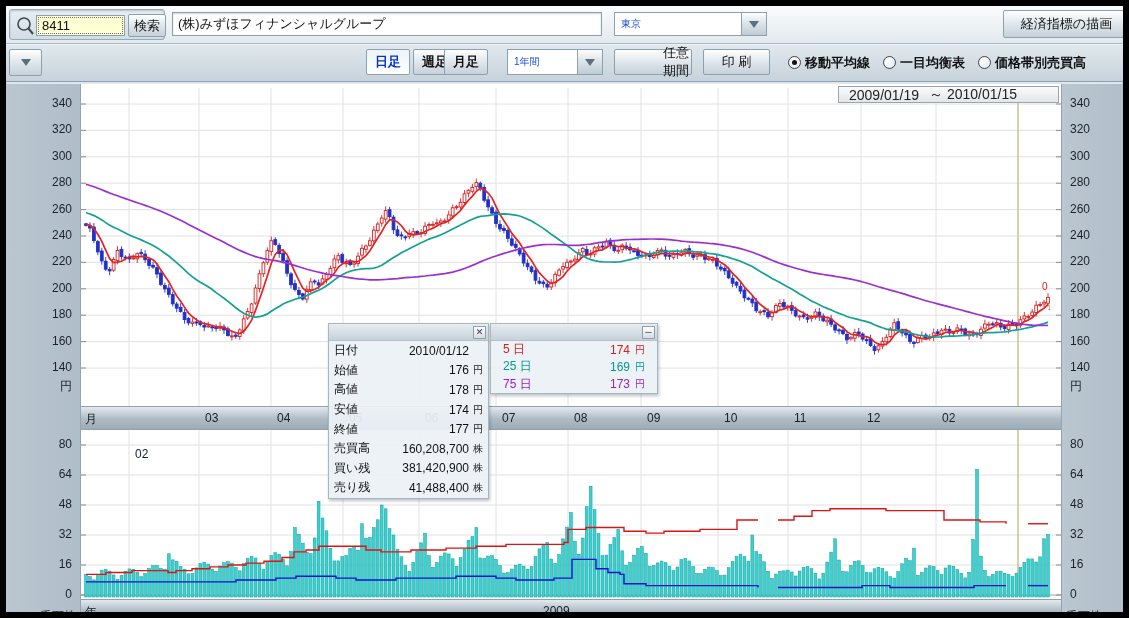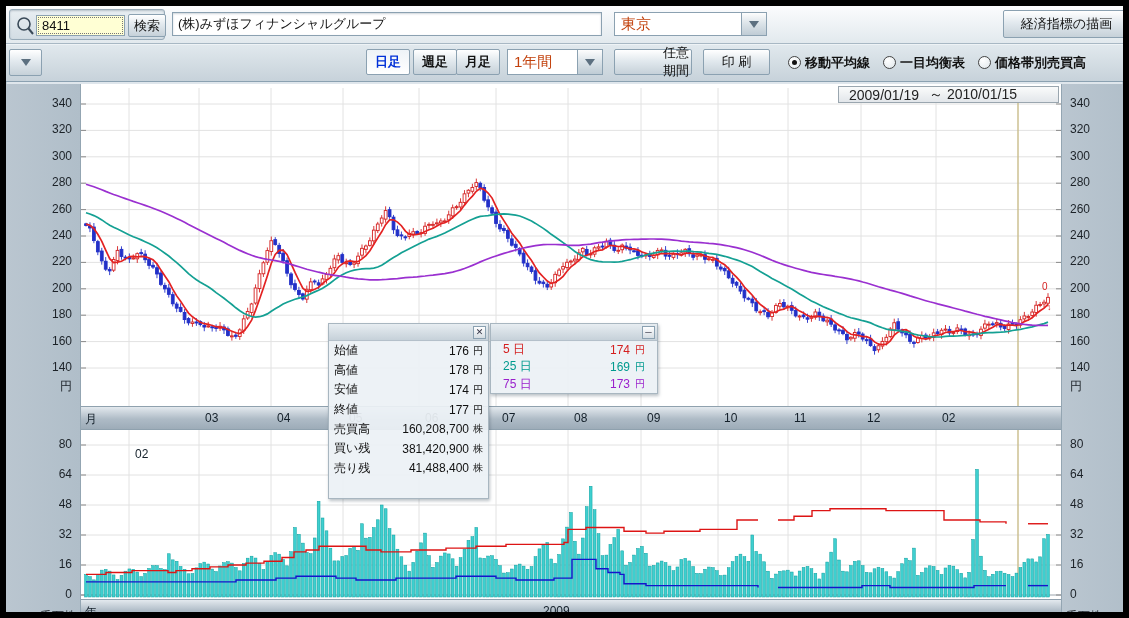--- a/index.html
+++ b/index.html
@@ -7,21 +7,21 @@
   #app{position:relative;width:1129px;height:618px;background:#dfe6ec;border:6px solid #000000;box-shadow:inset 0 0 0 1px #c2cfd9;overflow:hidden;}
   
   #toolbar{position:absolute;left:0;top:0;width:100%;height:76px;background:linear-gradient(180deg,#fbfcfd,#dfe7ec 55%,#c7d2da);border-bottom:1px solid #8ba1b1;}
   .tb-row1{position:absolute;left:0;top:0;width:100%;height:38px;}
   .tb-row2{position:absolute;left:0;top:38px;width:100%;height:38px;border-top:1px solid #eef3f6;box-shadow:0 -1px 0 #a8b8c4;}
   .panel-sunken{position:absolute;border:1px solid #97aab8;border-radius:3px;background:linear-gradient(180deg,#e8eef2,#d3dde4);box-shadow:inset 0 1px 2px rgba(90,110,125,.35);}
   .btn{position:absolute;display:flex;align-items:center;justify-content:center;background:linear-gradient(180deg,#ffffff,#e2e9ee 45%,#c6d1d9);border:1px solid #8ba1b1;border-radius:2px;font-size:13px;color:#111;cursor:default;}
   .field{position:absolute;background:#fff;border:1px solid #8ba1b1;font-size:13px;color:#111;display:flex;align-items:center;padding:0 5px;}
   .field.yellow{background:#ffffd4;outline:1px dotted #777;outline-offset:-3px;}
   .combo{position:absolute;border:1px solid #8ba1b1;background:#fff;display:flex;}
-  .combo .sel{flex:1;display:flex;align-items:center;padding:0 6px;font-size:15px;color:#c2410c;}
+  .combo .sel{flex:1;display:flex;align-items:center;padding:0 6px;font-size:10px;color:#1d4ed8;}
   .arrow-btn{width:25px;background:linear-gradient(180deg,#fdfdfd,#dde5ea 45%,#bfccd5);border-left:1px solid #8ba1b1;display:flex;align-items:center;justify-content:center;}
   .tri{width:0;height:0;border-left:5px solid transparent;border-right:5px solid transparent;border-top:7px solid #5c7080;}
   .tab{font-weight:bold;}
   .tab.sel{background:linear-gradient(180deg,#eef3f7,#ffffff);color:#0030d8;}
   .radio-item{display:flex;align-items:center;gap:4px;font-size:13px;font-weight:bold;color:#111;}
   .radio{width:13px;height:13px;border-radius:50%;border:1px solid #444;background:radial-gradient(circle at 35% 30%,#fff,#dfe6ea);position:relative;}
   .radio.on::after{content:"";position:absolute;left:3px;top:3px;width:5px;height:5px;border-radius:50%;background:#111;}
   #mag svg{display:block;}
   
   #chart-region{position:absolute;left:0;top:78px;width:1129px;height:540px;background:#fff;}
@@ -91,21 +91,21 @@
     <div class="tb-row2">
       <div class="btn" style="left:3px;top:4px;width:33px;height:27px;">
           <span class="tri"></span>
         </div>
       <div class="btn tab sel" style="left:360px;top:4px;width:44px;height:26px;">
           <span>日足</span>
         </div>
       <div class="btn tab" style="left:407px;top:4px;width:44px;height:26px;">
           <span>週足</span>
         </div>
-      <div class="btn tab" style="left:450px;top:4px;width:44px;height:26px;">
+      <div class="btn tab" style="left:438px;top:4px;width:44px;height:26px;">
           <span>月足</span>
         </div>
       <div class="combo" style="left:501px;top:4px;width:96px;height:26px;">
         <div class="sel">1年間</div>
         <div class="arrow-btn">
             <span class="tri"></span>
           </div>
       </div>
       <div class="btn" style="left:608px;top:4px;width:78px;height:26px;padding-left:48px;">
           <span>任意期間</span>
@@ -1025,20 +1025,25 @@
     <div id="date-range">
       <span>2009/01/19</span>
       <span>～ 2010/01/15</span>
     </div>
 
     <div class="floatbox" id="tooltip">
       <div class="fb-title">
         <span class="fb-btn">✕</span>
       </div>
       <div class="tt-row">
+          <span class="tt-l">日付</span>
+          <span class="tt-v">2010/01/12</span>
+          <span class="tt-u"></span>
+        </div>
+      <div class="tt-row">
           <span class="tt-l">始値</span>
           <span class="tt-v">176</span>
           <span class="tt-u">円</span>
         </div>
       <div class="tt-row">
           <span class="tt-l">高値</span>
           <span class="tt-v">178</span>
           <span class="tt-u">円</span>
         </div>
       <div class="tt-row">

